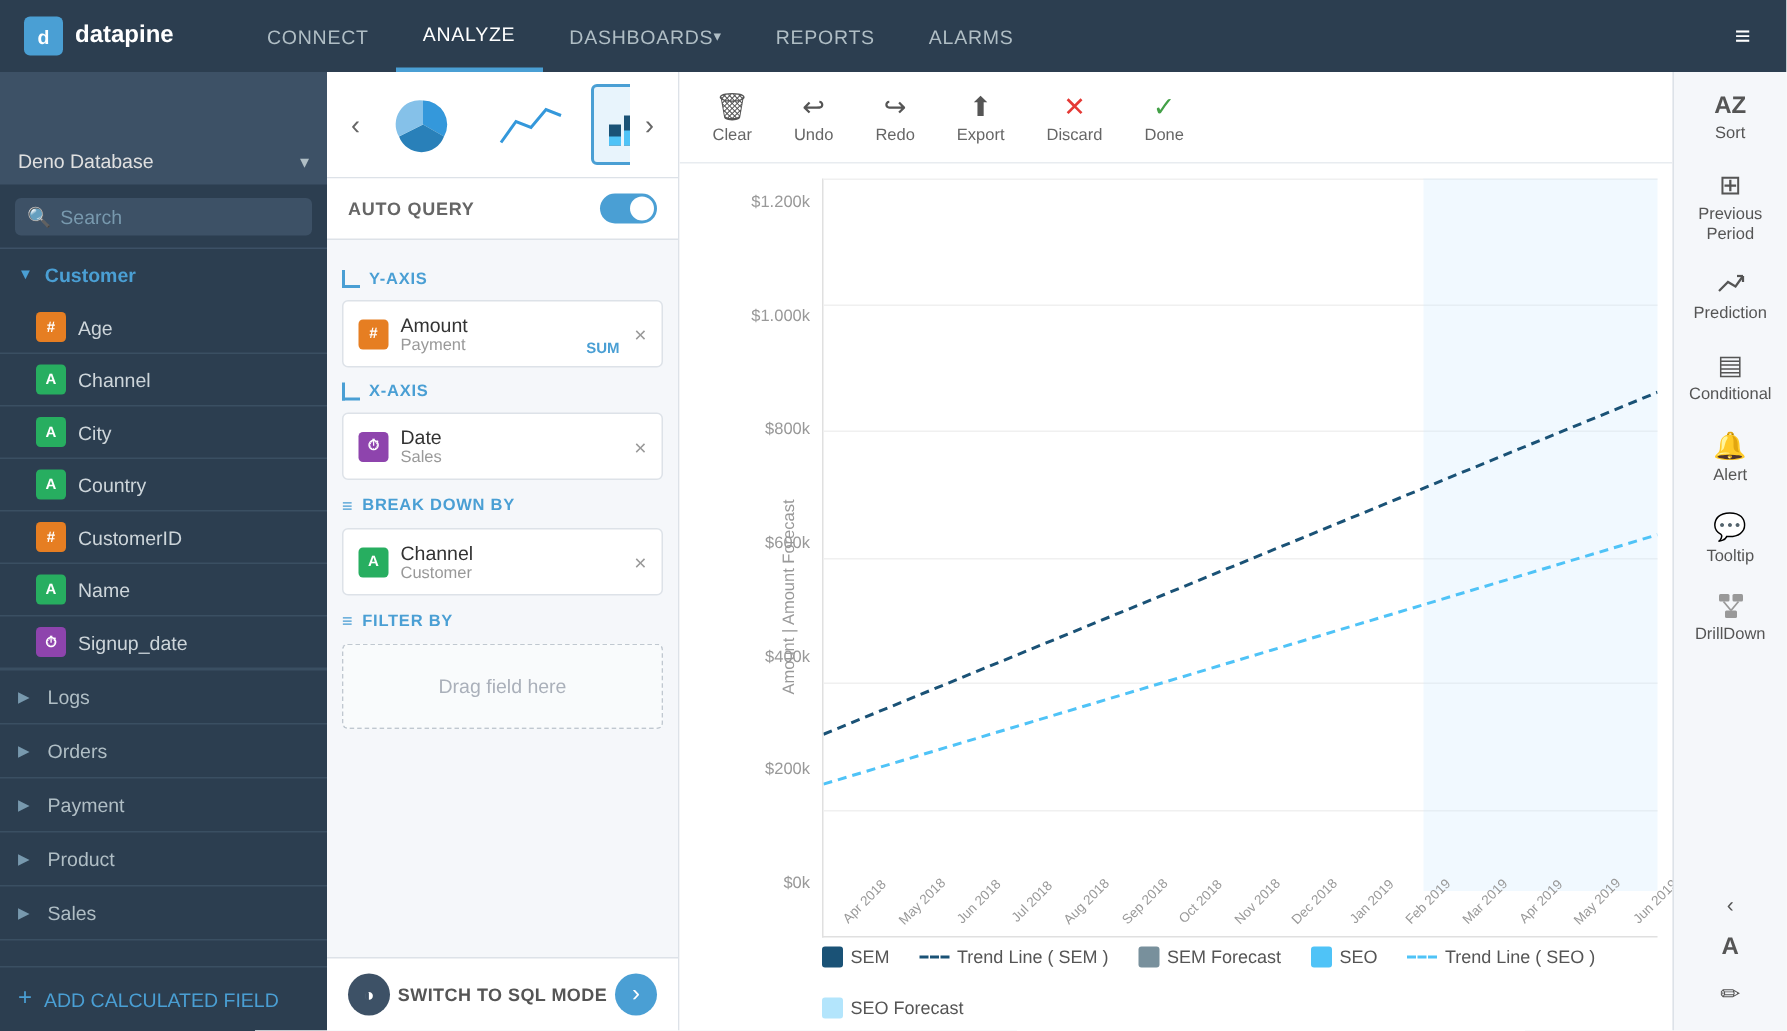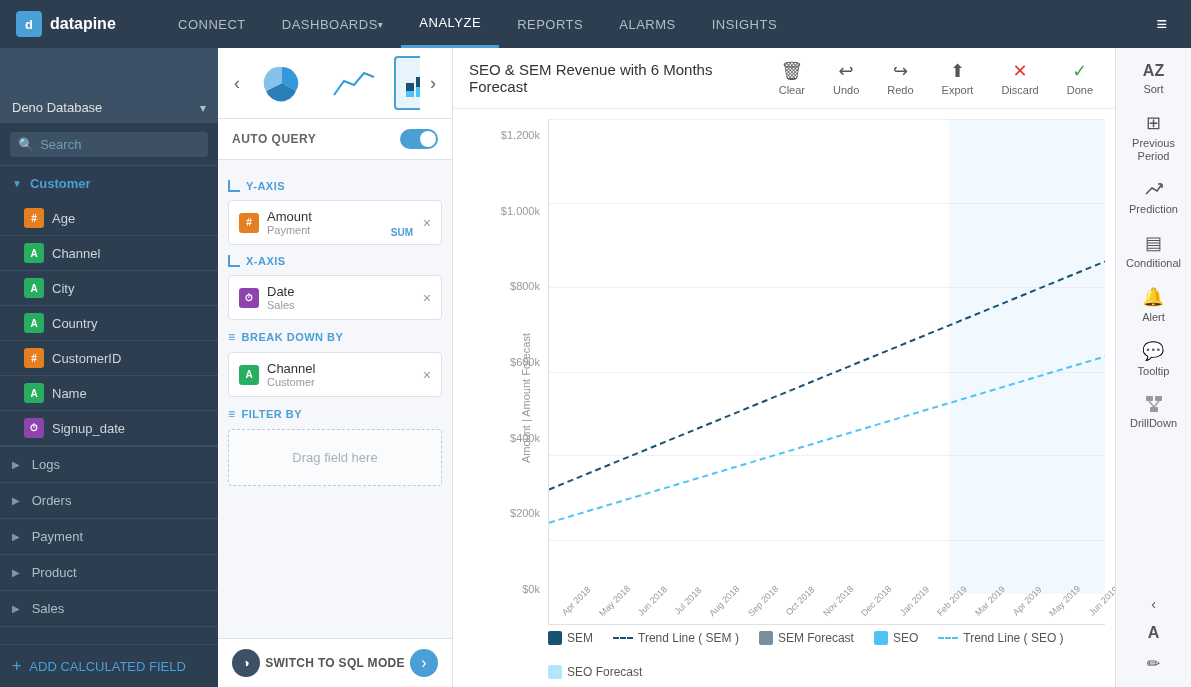--- a/index.html
+++ b/index.html
@@ -480,25 +480,24 @@
   </style>
 </head>
 <body>
 
 <div class="top-nav">
   <div class="logo">
     <div class="logo-icon">d</div>
     <span>datapine</span>
   </div>
   <div class="nav-item">CONNECT</div>
+  <div class="nav-item active">ANALYZE</div>
   <div class="nav-item has-arrow">DASHBOARDS</div>
-  <div class="nav-item active">ANALYZE</div>
   <div class="nav-item">REPORTS</div>
   <div class="nav-item">ALARMS</div>
-  <div class="nav-item">INSIGHTS</div>
   <div class="nav-spacer"></div>
   <div class="nav-hamburger">≡</div>
 </div>
 
 <div class="main-layout">
 
   <div class="sidebar">
 
     <div class="db-selector">
       <span>Deno Database</span>
@@ -684,21 +683,20 @@
       <span class="switch-sql-text">SWITCH TO SQL MODE</span>
       <div class="switch-sql-arrow">
         <span>›</span>
       </div>
     </div>
   </div>
 
   <div class="chart-area">
 
     <div class="chart-toolbar">
-      <span class="chart-title">SEO &amp; SEM Revenue with 6 Months Forecast</span>
       <div class="toolbar-actions">
         <div class="toolbar-btn">
           <span class="icon trash-icon">🗑</span>
           <span class="label">Clear</span>
         </div>
         <div class="toolbar-btn">
           <span class="icon undo-icon" style="font-size:18px;">↩</span>
           <span class="label">Undo</span>
         </div>
         <div class="toolbar-btn">

